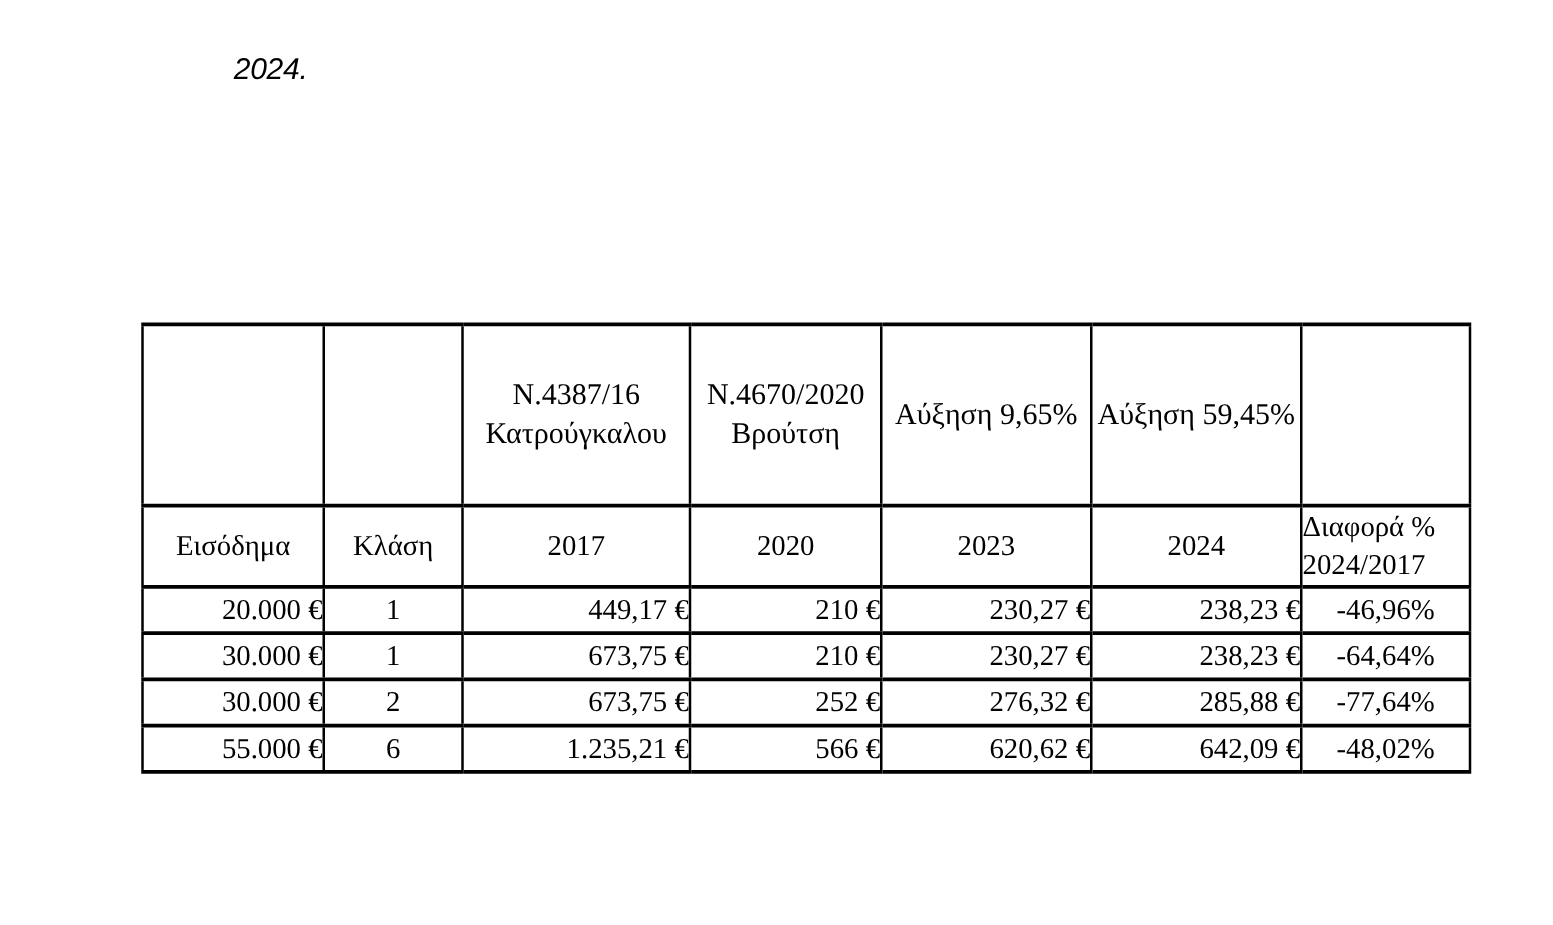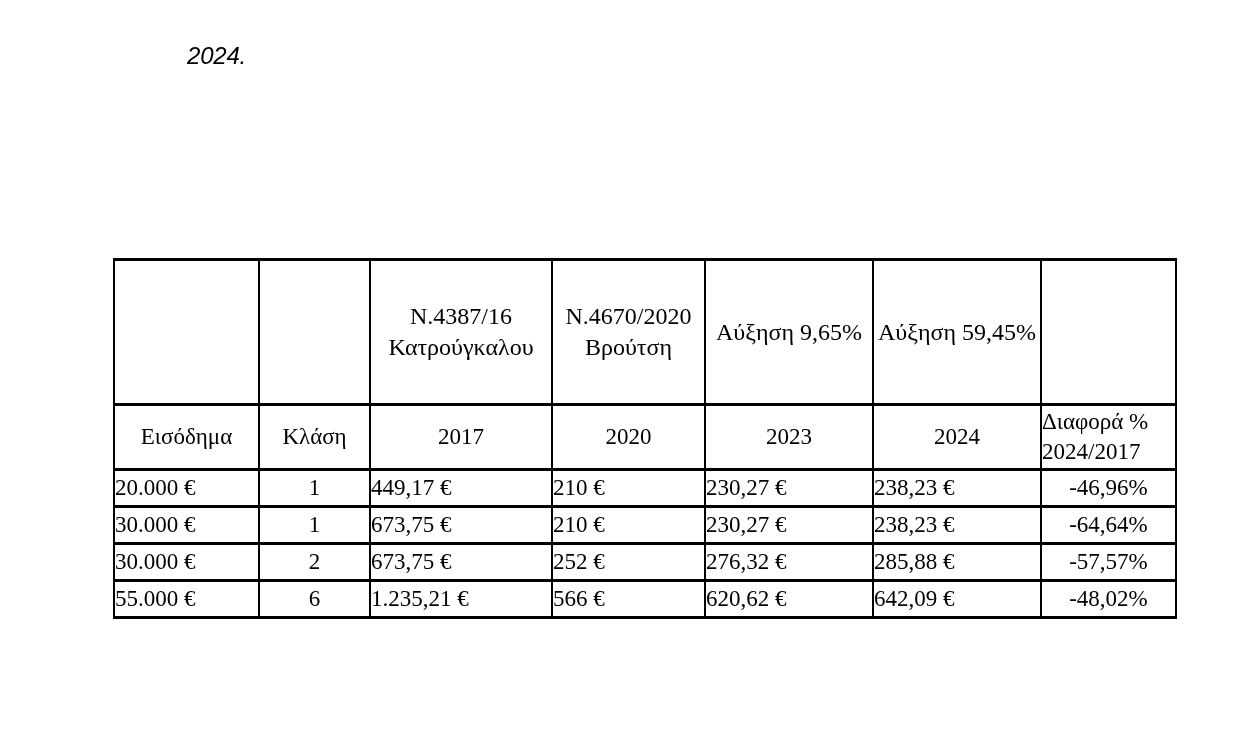--- a/index.html
+++ b/index.html
@@ -65,21 +65,21 @@
     font-size: 24px;
     line-height: 31px;
     text-align: center;
   }
   .hdr-law17   { padding: 0 18px; overflow-wrap: break-word; word-wrap: break-word; }
   .hdr-law20   { padding: 0 6px; }
   .hdr-inc     { padding: 0 24px; }
   .hdr-plain   { text-align: center; font-size: 23px; }
   .hdr-diff    { text-align: left; font-size: 23px; line-height: 30px; padding: 0 4px; }
 
-  .cell-num { text-align: left; padding-right: 20px; }
+  .cell-num { text-align: right; padding-right: 20px; }
   .cell-cls { text-align: center; }
   .cell-pct { text-align: center; }
 </style>
 </head>
 <body>
 
 <div class="text-block">
   <div class="paragraph">
     <div class="line-plain">2024.</div>
   </div>
@@ -133,21 +133,21 @@
       <td class="cell-num">238,23 €</td>
       <td class="cell-pct">-64,64%</td>
     </tr>
     <tr class="row-data">
       <td class="cell-num">30.000 €</td>
       <td class="cell-cls">2</td>
       <td class="cell-num">673,75 €</td>
       <td class="cell-num">252 €</td>
       <td class="cell-num">276,32 €</td>
       <td class="cell-num">285,88 €</td>
-      <td class="cell-pct">-57,57%</td>
+      <td class="cell-pct">-77,64%</td>
     </tr>
     <tr class="row-data">
       <td class="cell-num">55.000 €</td>
       <td class="cell-cls">6</td>
       <td class="cell-num">1.235,21 €</td>
       <td class="cell-num">566 €</td>
       <td class="cell-num">620,62 €</td>
       <td class="cell-num">642,09 €</td>
       <td class="cell-pct">-48,02%</td>
     </tr>

